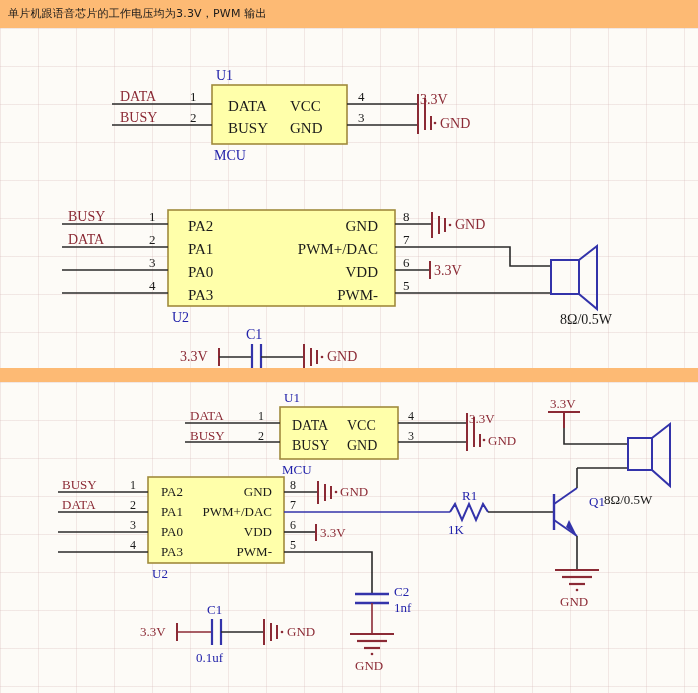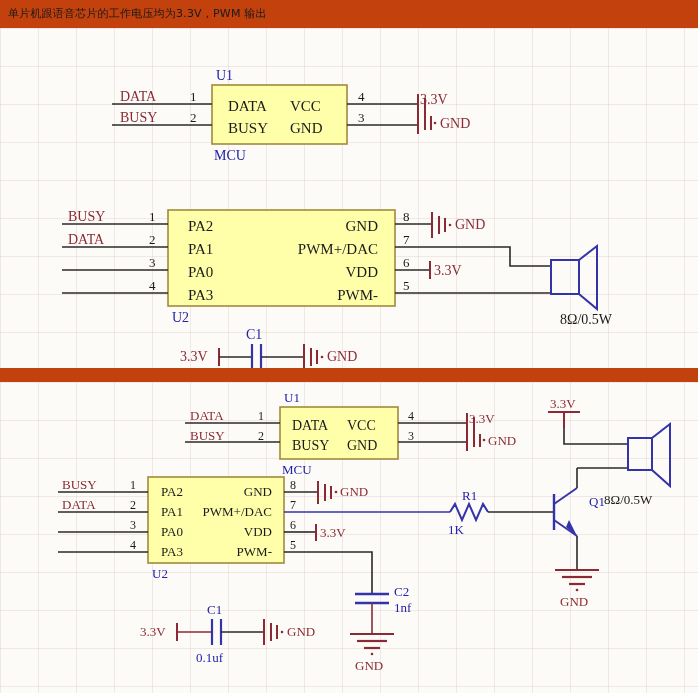--- a/index.html
+++ b/index.html
@@ -1,17 +1,17 @@
 <!DOCTYPE html>
 <html><head>
 <meta charset="utf-8">
 <style>
   html,body{margin:0;padding:0;background:#ffffff;}
   body{width:698px;height:693px;font-family:"Liberation Serif",serif;}
-  #root{position:relative;width:698px;height:693px;overflow:hidden;background:#c2410c;}
+  #root{position:relative;width:698px;height:693px;overflow:hidden;background:#fdba74;}
 
   .caption{
     position:absolute;left:8px;top:6px;
     font-family:"DejaVu Sans",sans-serif;
     font-size:11px;color:#1a1a1a;letter-spacing:.2px;white-space:nowrap;
   }
 
   
   .sheet{
     position:absolute;left:0;

